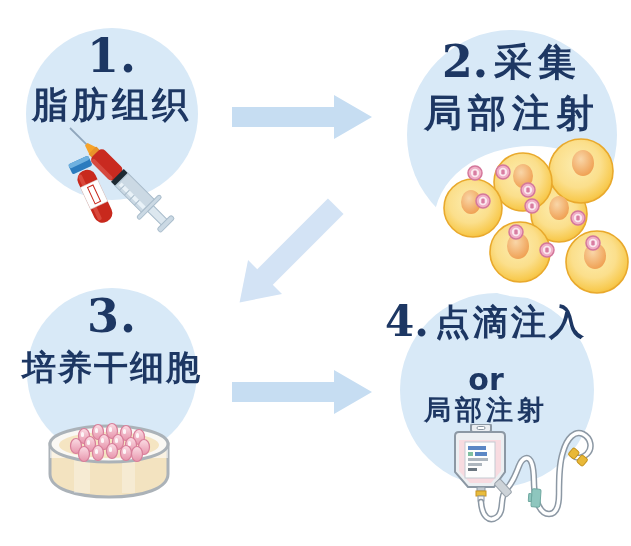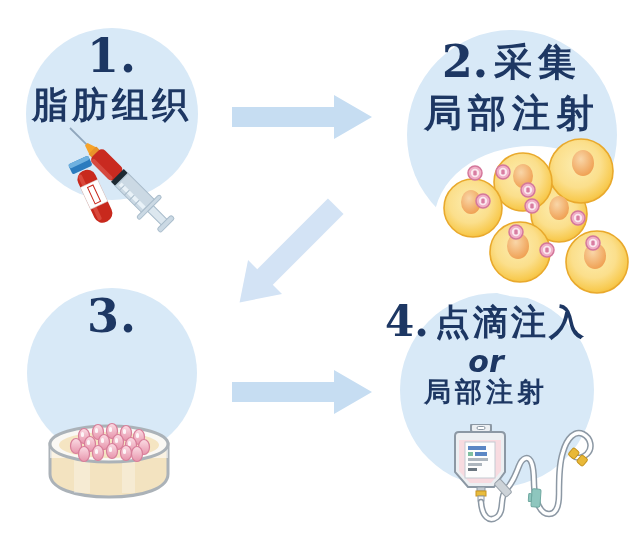--- a/index.html
+++ b/index.html
@@ -24,21 +24,21 @@
   #t2{left:395px;top:39px;width:234px;}
   #t2 .line2{font-size:38px;letter-spacing:6px;margin-top:8px;white-space:nowrap;}
   #t2 .zh2{font-size:38px;letter-spacing:6px;}
 
   #t3{left:5px;top:292px;width:214px;}
   #t3 .zh{font-size:34px;letter-spacing:2px;margin-top:10px;}
 
   #t4{left:372px;top:300px;width:228px;}
   #t4 .inline-num{font-size:42px;}
   #t4 .zh4{font-size:35px;letter-spacing:3px;}
-  #t4 .or-line{font-family:"DejaVu Sans","Liberation Sans",sans-serif;font-size:30px;font-weight:bold;margin-top:2px;font-style:italic;}
+  #t4 .or-line{font-family:"DejaVu Sans","Liberation Sans",sans-serif;font-size:30px;font-weight:bold;margin-top:20px;}
   #t4 .line3{font-size:27px;letter-spacing:4px;margin-top:0;white-space:nowrap;}
 
   .icon{position:absolute;z-index:4;}
   #icon1{left:48px;top:122px;}
   #icon2{left:432px;top:130px;z-index:2;}
   #icon3{left:44px;top:420px;}
   #icon4{left:437px;top:424px;}
 
   .arrow{position:absolute;z-index:1;}
   #arrow1{left:232px;top:95px;}
@@ -60,20 +60,21 @@
     <div class="zh">脂肪组织</div>
   </div>
 
   <div class="step-text" id="t2">
     <div class="line1"><span class="inline-num">2.</span><span class="zh2">采集</span></div>
     <div class="line2">局部注射</div>
   </div>
 
   <div class="step-text" id="t3">
     <div class="num">3.</div>
+    <div class="zh">培养干细胞</div>
   </div>
 
   <div class="step-text" id="t4">
     <div class="line1"><span class="inline-num">4.</span><span class="zh4">点滴注入</span></div>
     <div class="or-line">or</div>
     <div class="line3">局部注射</div>
   </div>
 
   <svg class="arrow" id="arrow1" width="140" height="44" viewBox="0 0 140 44">
     <polygon points="0,12 102,12 102,0 140,22 102,44 102,32 0,32" fill="#c6ddf2"></polygon>

